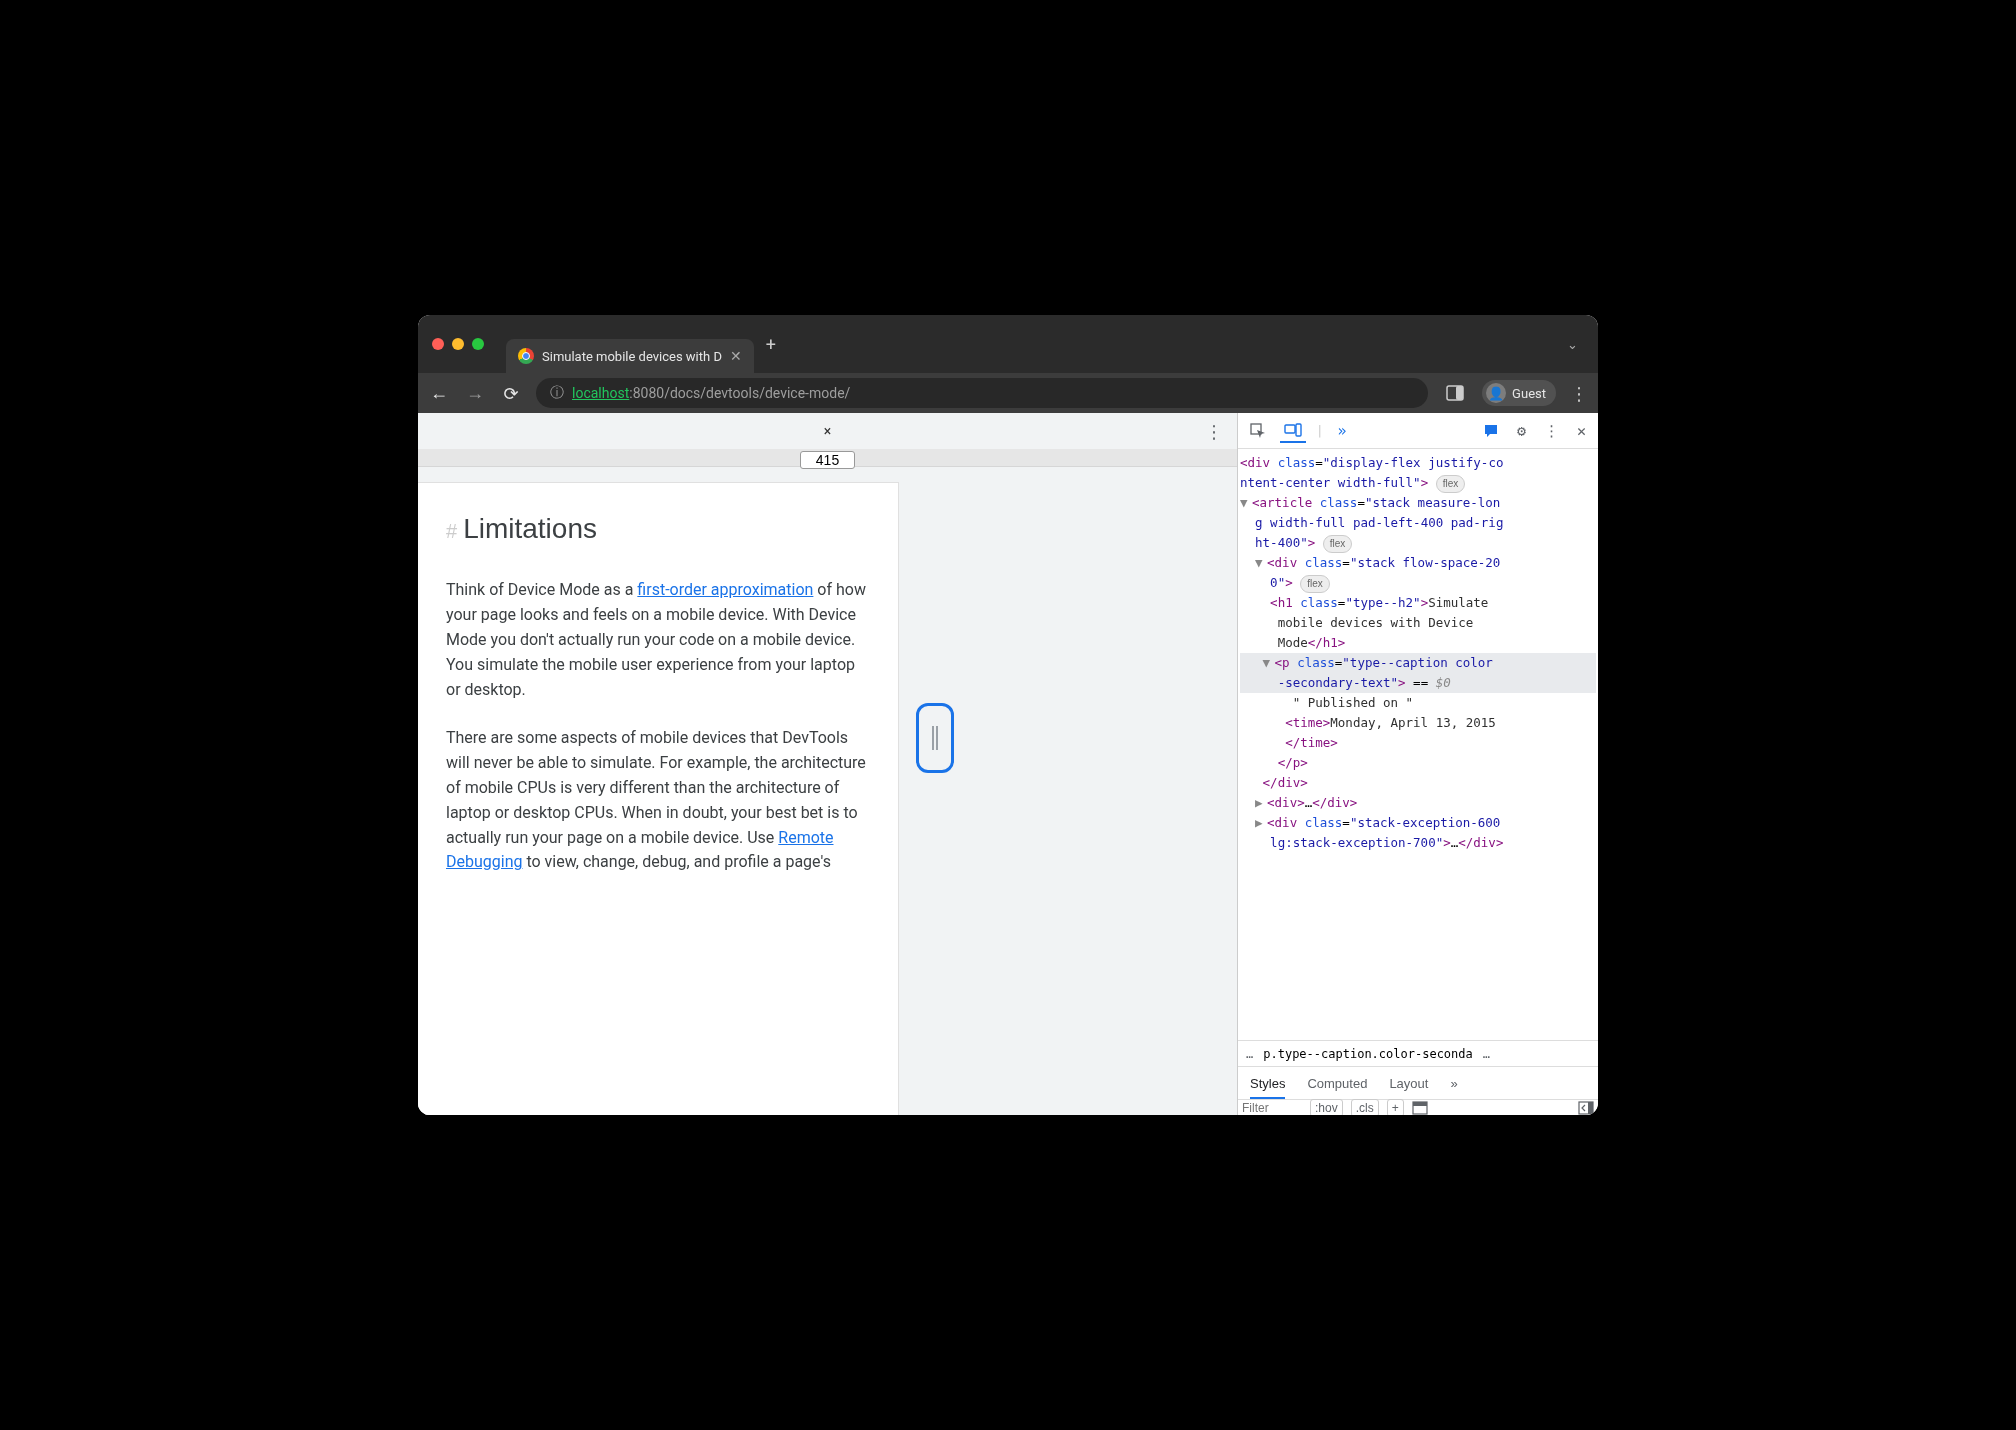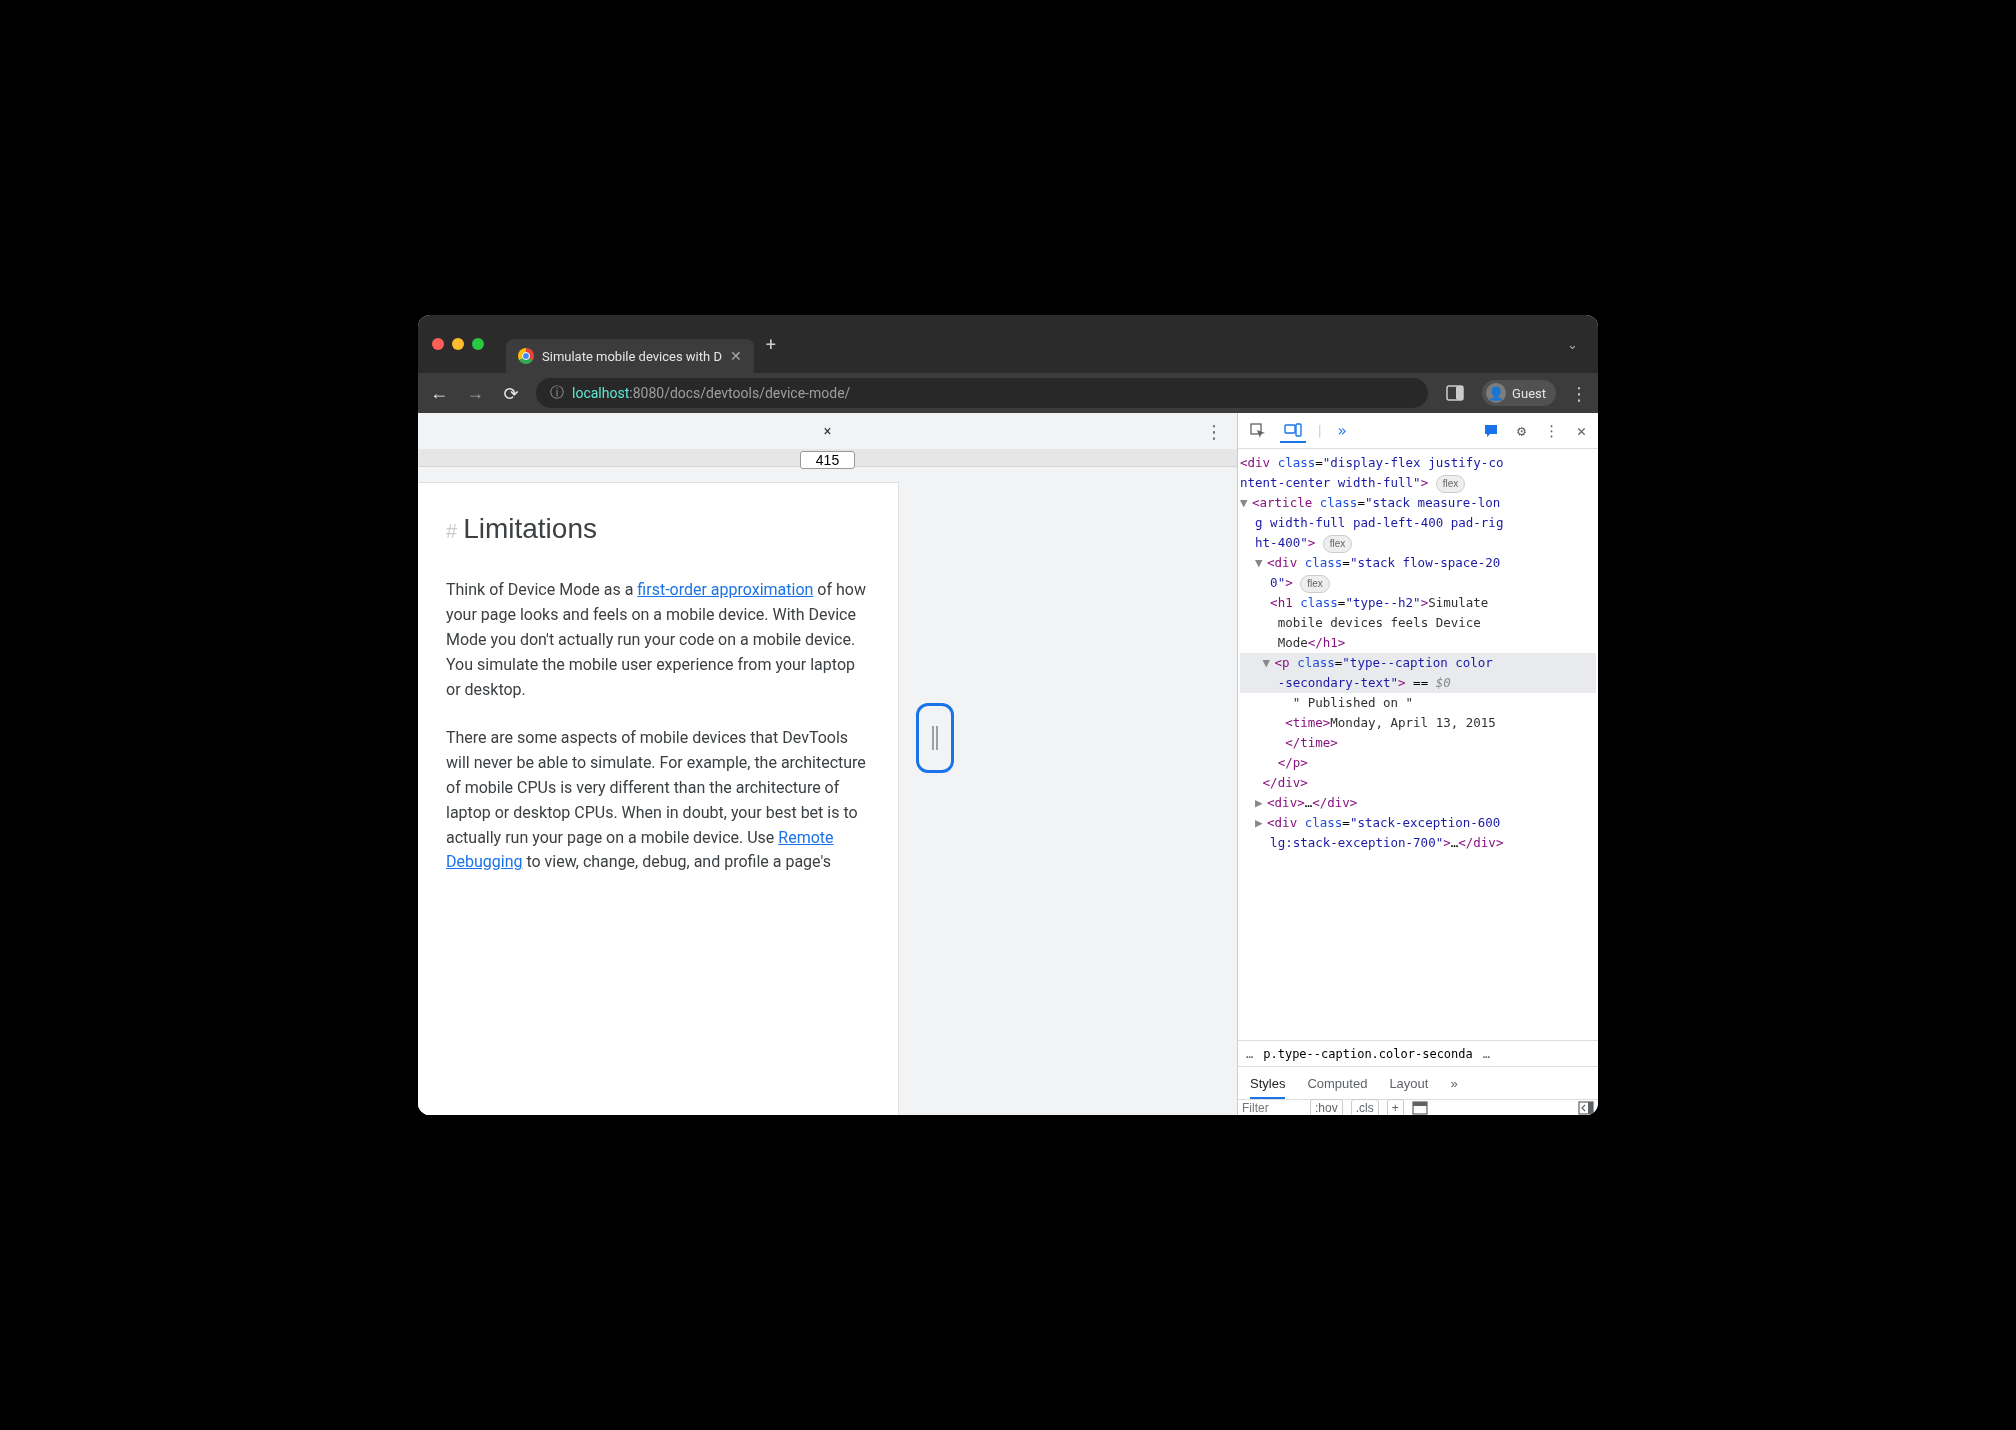--- a/index.html
+++ b/index.html
@@ -13,21 +13,21 @@
 .chrome-icon { width:16px; height:16px; border-radius:50%; background: conic-gradient(#ea4335 0 120deg,#34a853 120deg 240deg,#fbbc05 240deg 360deg); position:relative; }
 .chrome-icon::after { content:""; position:absolute; inset:4px; background:#4285f4; border-radius:50%; border:1.5px solid #fff; }
 .tab-x { color:#aaa; font-size:14px; cursor:pointer; }
 .newtab { margin-left:12px; color:#ccc; font-size:18px; cursor:pointer; }
 .titlebar-spacer { flex:1; }
 .chev { color:#aaa; margin-right:6px; }
 .addrbar { background:#3c3c3c; height:40px; display:flex; align-items:center; padding:0 10px; gap:14px; }
 .navbtn { color:#9e9e9e; font-size:18px; width:22px; text-align:center; cursor:pointer; }
 .navbtn.active { color:#e6e6e6; }
 .omnibox { flex:1; background:#282828; border-radius:20px; height:30px; display:flex; align-items:center; padding:0 14px; gap:8px; color:#9e9e9e; font-size:14px; }
-.omnibox .host { color:#5eead4; }
+.omnibox .host { color:#22c55e;text-decoration:underline; }
 .profile-pill { display:flex; align-items:center; gap:6px; color:#e6e6e6; background:#515151; border-radius:16px; padding:3px 10px 3px 4px; font-size:13px; }
 .avatar-icon { width:20px; height:20px; border-radius:50%; background:#7d7d7d; display:flex; align-items:center; justify-content:center; color:#ddd; font-size:13px; }
 .panel-toggle { color:#ccc; margin:0 4px; }
 .kebab { color:#ccc; font-size:18px; }
 .content { flex:1; display:flex; overflow:hidden; }
 .viewport-side { flex:1; display:flex; flex-direction:column; background:#f1f3f4; border-right:1px solid #ccc; position:relative; }
 .device-toolbar { height:36px; display:flex; align-items:center; justify-content:center; gap:12px; color:#333; font-size:14px; position:relative;flex-direction:column; }
 .dim-label { cursor:pointer; }
 .dim-input { width:55px; height:24px; border:1px solid #999; border-radius:3px; text-align:center; font-size:14px; }
 .zoom { cursor:pointer; }
@@ -164,21 +164,21 @@
 
       <div class="dom">
         <div class="line"><span class="tag-p">&lt;div</span> <span class="attr-n">class</span>=<span class="attr-v">"display-flex justify-co</span></div>
         <div class="line"><span class="attr-v">ntent-center width-full"</span><span class="tag-p">&gt;</span> <span class="pill">flex</span></div>
         <div class="line"><span class="arrow">▼</span><span class="tag-p">&lt;article</span> <span class="attr-n">class</span>=<span class="attr-v">"stack measure-lon</span></div>
         <div class="line">  <span class="attr-v">g width-full pad-left-400 pad-rig</span></div>
         <div class="line">  <span class="attr-v">ht-400"</span><span class="tag-p">&gt;</span> <span class="pill">flex</span></div>
         <div class="line">  <span class="arrow">▼</span><span class="tag-p">&lt;div</span> <span class="attr-n">class</span>=<span class="attr-v">"stack flow-space-20</span></div>
         <div class="line">    <span class="attr-v">0"</span><span class="tag-p">&gt;</span> <span class="pill">flex</span></div>
         <div class="line">    <span class="tag-p">&lt;h1</span> <span class="attr-n">class</span>=<span class="attr-v">"type--h2"</span><span class="tag-p">&gt;</span><span class="txt">Simulate</span></div>
-        <div class="line">     <span class="txt">mobile devices feels Device</span></div>
+        <div class="line">     <span class="txt">mobile devices with Device</span></div>
         <div class="line">     <span class="txt">Mode</span><span class="tag-p">&lt;/h1&gt;</span></div>
         <div class="line sel-line">   <span class="arrow">▼</span><span class="tag-p">&lt;p</span> <span class="attr-n">class</span>=<span class="attr-v">"type--caption color</span></div>
         <div class="line sel-line">     <span class="attr-v">-secondary-text"</span><span class="tag-p">&gt;</span><span> == </span><span class="dollar">$0</span></div>
         <div class="line">       <span class="txt">" Published on "</span></div>
         <div class="line">      <span class="tag-p">&lt;time&gt;</span><span class="txt">Monday, April 13, 2015</span></div>
         <div class="line">      <span class="tag-p">&lt;/time&gt;</span></div>
         <div class="line">     <span class="tag-p">&lt;/p&gt;</span></div>
         <div class="line">   <span class="tag-p">&lt;/div&gt;</span></div>
         <div class="line">  <span class="arrow">▶</span><span class="tag-p">&lt;div&gt;</span>…<span class="tag-p">&lt;/div&gt;</span></div>
         <div class="line">  <span class="arrow">▶</span><span class="tag-p">&lt;div</span> <span class="attr-n">class</span>=<span class="attr-v">"stack-exception-600</span></div>

